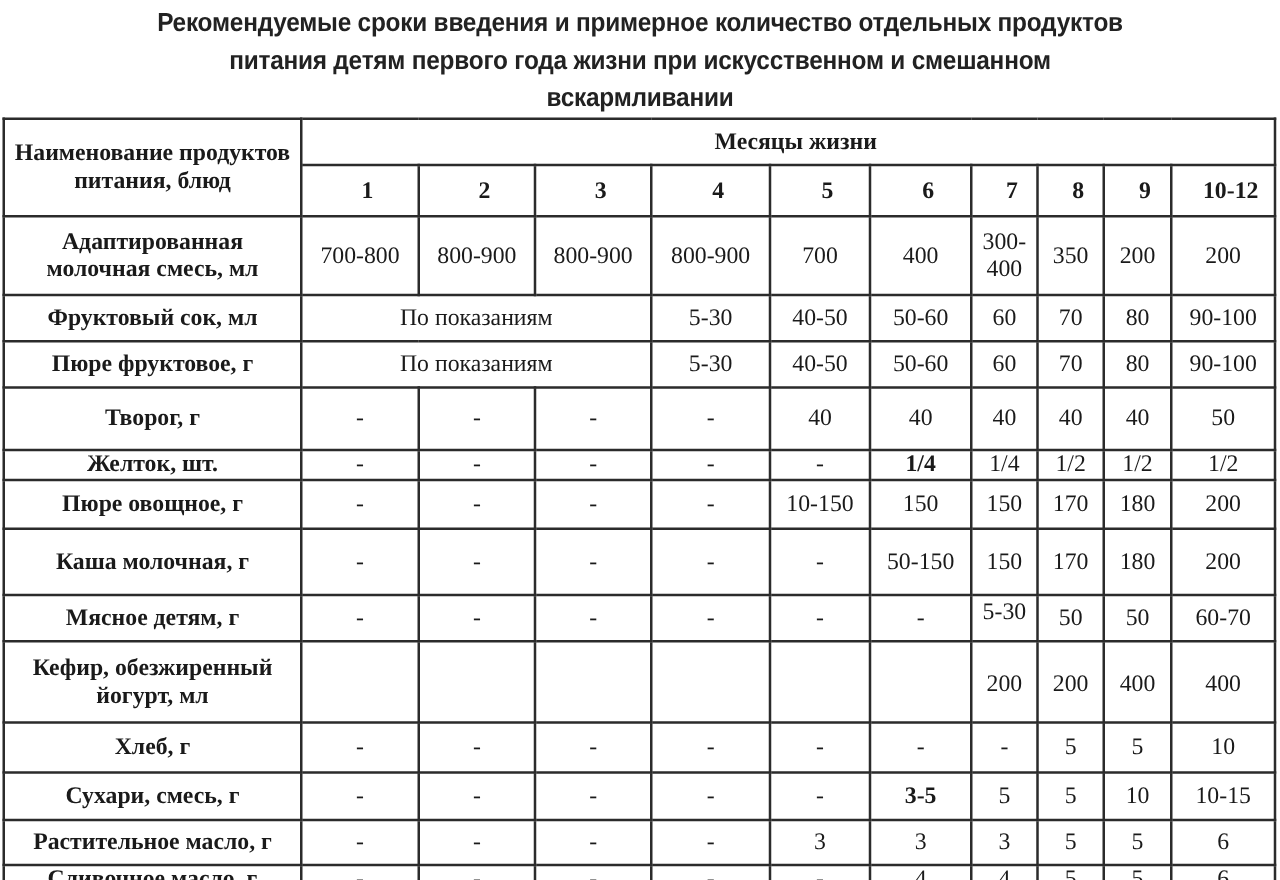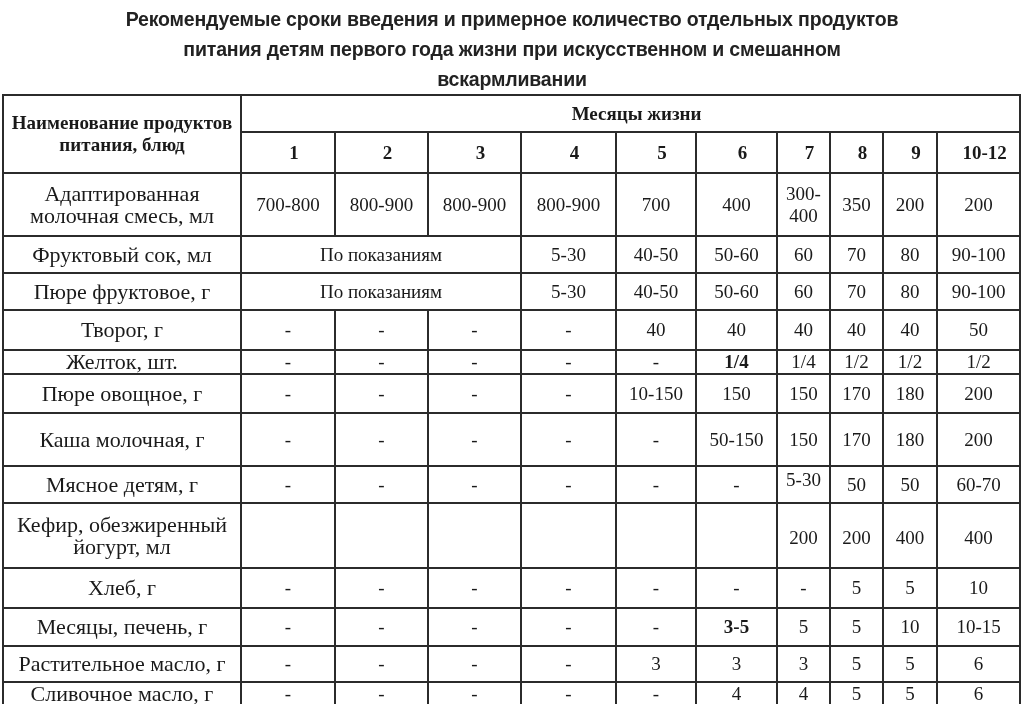--- a/index.html
+++ b/index.html
@@ -1,21 +1,21 @@
 <!DOCTYPE html>
 <html><head>
 <meta charset="utf-8">
 <style>
   html, body { margin: 0; padding: 0; background: #ffffff; }
   body { width: 1024px; height: 704px; overflow: hidden; position: relative; font-family: "Liberation Serif", serif; color: #1a1a1a; }
   .title { position: absolute; left: 0; top: 4px; width: 1024px; text-align: center; font-family: "Liberation Sans", sans-serif; font-weight: bold; font-size: 21px; line-height: 30px; color: #222; letter-spacing: -0.2px; transform: scaleX(0.93); transform-origin: center top; }
   table { position: absolute; left: 2px; top: 94px; border-collapse: collapse; table-layout: fixed; width: 1017px; }
   td, th { border: 2px solid #2b2b2b; text-align: center; vertical-align: middle; padding: 0; font-size: 19px; line-height: 22px; overflow: hidden; }
   th { font-weight: bold; padding-left: 12px; }
-  .name { font-size: 22px; }
+  .name { font-size: 19px; font-weight: bold; }
   .bold { font-weight: bold; }
   .clip { vertical-align: top; padding-top: 2px; }
 </style>
 </head>
 <body>
 
 <div class="title">
   <div>Рекомендуемые сроки введения и примерное количество отдельных продуктов</div>
   <div>питания детям первого года жизни при искусственном и смешанном</div>
   <div>вскармливании</div>
@@ -82,21 +82,21 @@
       <td class="name">Пюре фруктовое, г</td>
       <td colspan="3">По показаниям</td>
       <td>5-30</td>
       <td>40-50</td>
       <td>50-60</td>
       <td>60</td>
       <td>70</td>
       <td>80</td>
       <td>90-100</td>
     </tr>
-    <tr style="height:40px">
+    <tr style="height:50px">
       <td class="name">Творог, г</td>
       <td>-</td>
       <td>-</td>
       <td>-</td>
       <td>-</td>
       <td>40</td>
       <td>40</td>
       <td>40</td>
       <td>40</td>
       <td>40</td>
@@ -176,21 +176,21 @@
       <td>-</td>
       <td>-</td>
       <td>-</td>
       <td>-</td>
       <td>-</td>
       <td>5</td>
       <td>5</td>
       <td>10</td>
     </tr>
     <tr style="height:38px">
-      <td class="name">Месяцы, печень, г</td>
+      <td class="name">Сухари, смесь, г</td>
       <td>-</td>
       <td>-</td>
       <td>-</td>
       <td>-</td>
       <td>-</td>
       <td class="bold">3-5</td>
       <td>5</td>
       <td>5</td>
       <td>10</td>
       <td>10-15</td>

